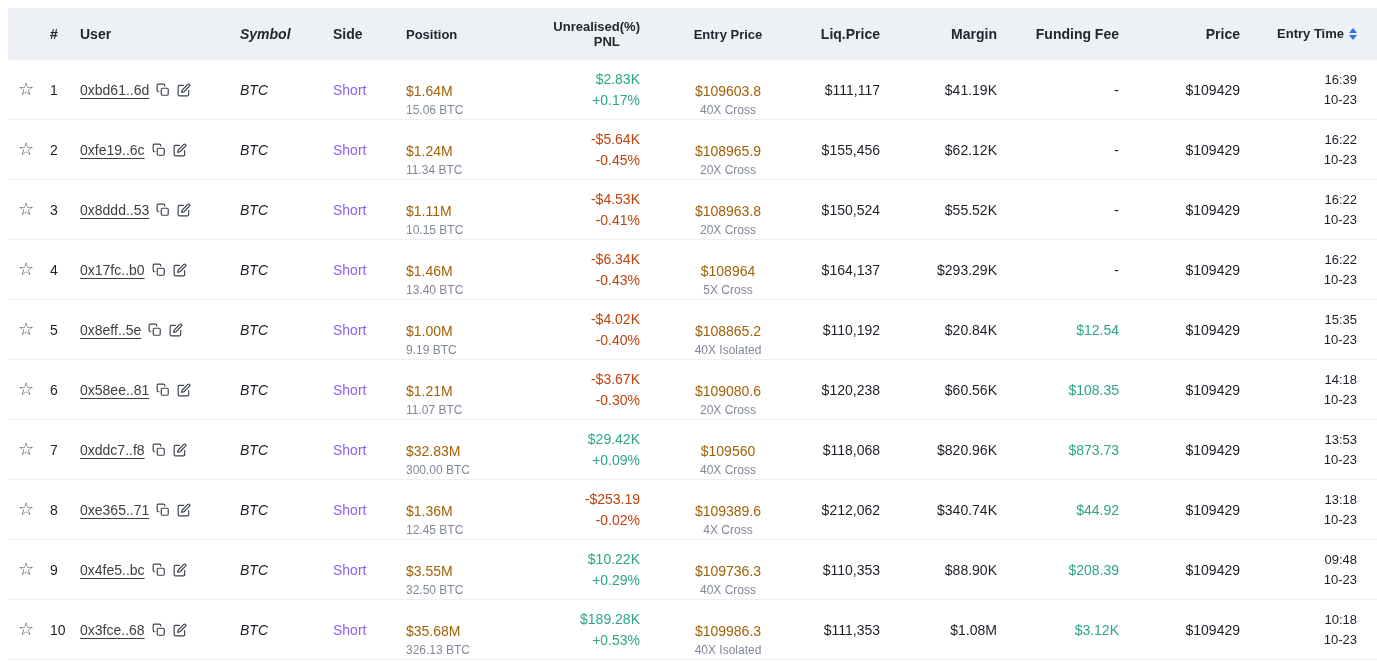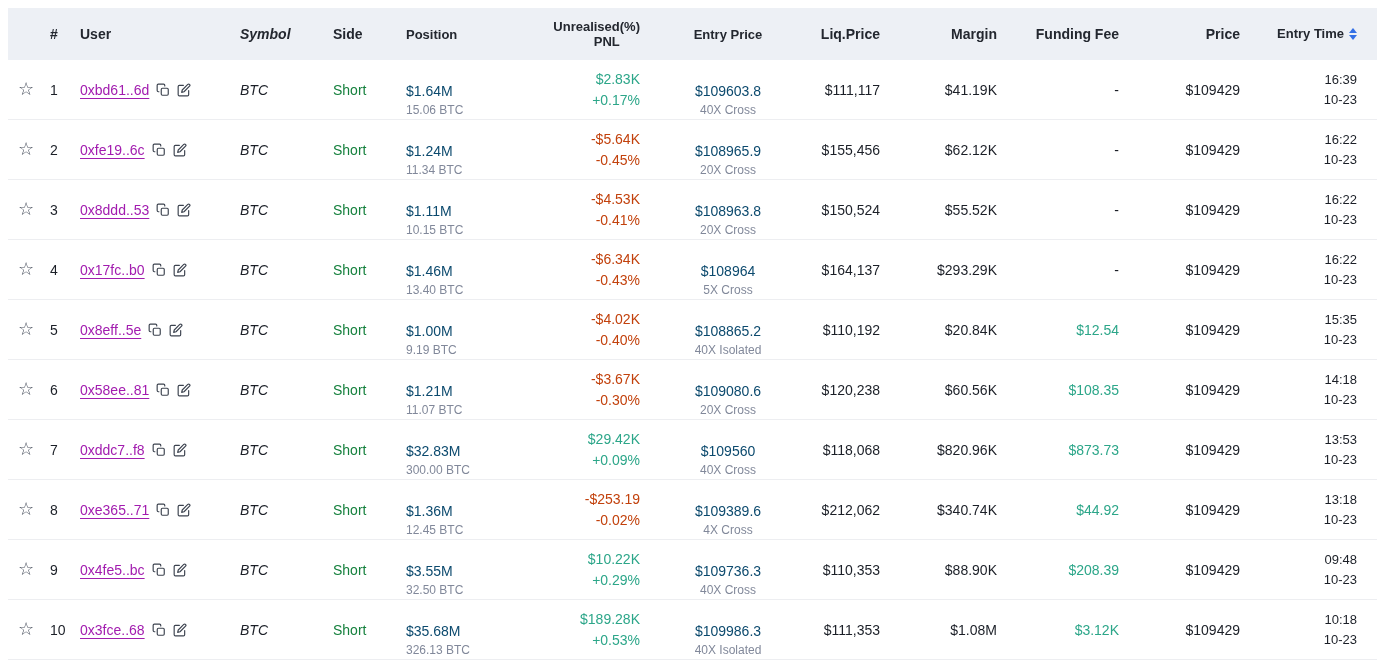--- a/index.html
+++ b/index.html
@@ -37,38 +37,38 @@
   .c-side { padding-left:3px; font-size:14px; }
   .c-position { padding-left:8px; }
   .c-pnl { text-align:right; padding-right:16px; }
   .c-entry { text-align:center; }
   .c-liq, .c-margin, .c-funding, .c-price { text-align:right; padding-right:16px; font-size:14px; }
   .c-time { text-align:right; padding-right:20px; font-size:13px; line-height:20px; }
 
   .thead .c-pnl { display:flex; justify-content:space-between; align-items:flex-start; padding-left:0; }
   .thead .c-position { padding-left:8px; }
 
-  .main-line { font-size:14px; line-height:20px; color:#0c4a6e;margin-top:20px; }
+  .main-line { font-size:14px; line-height:20px; color:#a16207;margin-top:20px; }
   .sub-line { font-size:12px; line-height:18px; color:#81889a; }
 
   .star-btn {
     background:none; border:none; cursor:pointer;
     font-size:18px; line-height:18px; color:#4a515f; padding:0;
     font-family:"DejaVu Sans",sans-serif;
   }
   .user-link {
-    color:#a21caf; text-decoration:underline; text-underline-offset:3px; cursor:pointer;
+    color:#404040; text-decoration:underline; text-underline-offset:3px; cursor:pointer;
   }
   .icon-btn {
     background:none; border:none; padding:0; cursor:pointer;
     color:#3c434f; display:inline-flex; align-items:center;
   }
   .icon-btn svg { display:block; }
 
-  .side-short { color:#15803d; }
+  .side-short { color:#8b5cf6; }
   .pnl-line { font-size:14px; line-height:21px; }
   .pos .pnl-line, .val-pos { color:#2ca689; }
   .neg .pnl-line { color:#c2410c; }
 
   .sort-wrap { display:inline-flex; flex-direction:column; gap:2px; margin-left:5px; vertical-align:middle; }
   .tri-up { width:0; height:0; border-left:4px solid transparent; border-right:4px solid transparent; border-bottom:5px solid #3370e6; }
   .tri-down { width:0; height:0; border-left:4px solid transparent; border-right:4px solid transparent; border-top:5px solid #3370e6; }
   .th-sortable { display:inline-flex; align-items:center; cursor:pointer; justify-content:flex-end; width:100%; }
 </style>
 </head>

